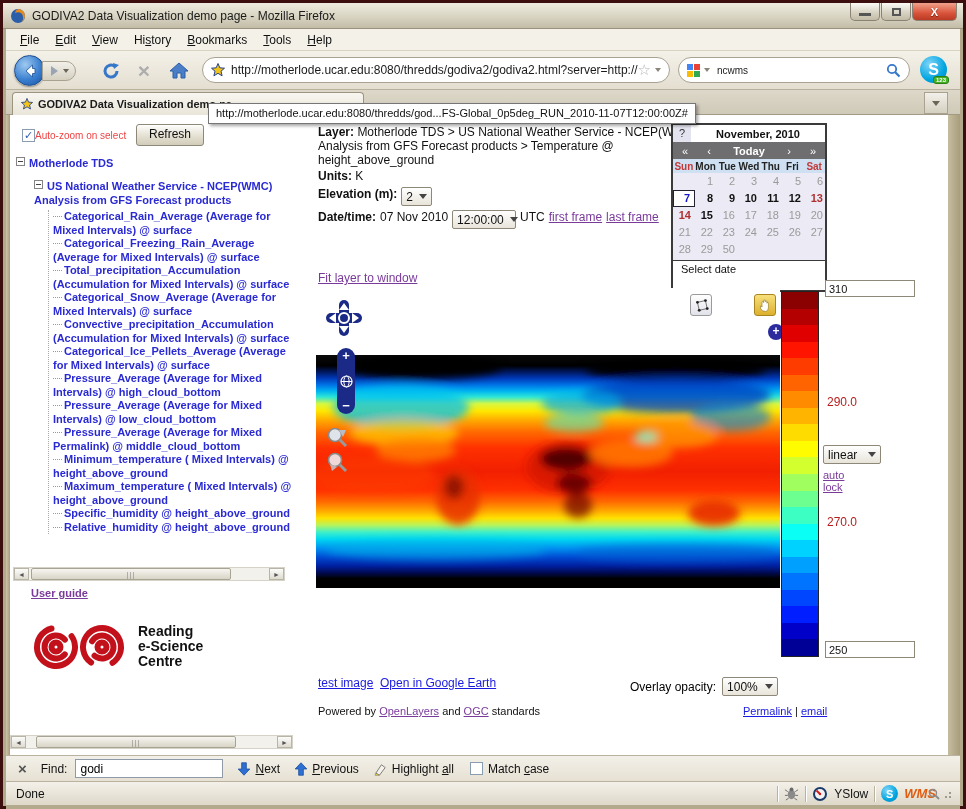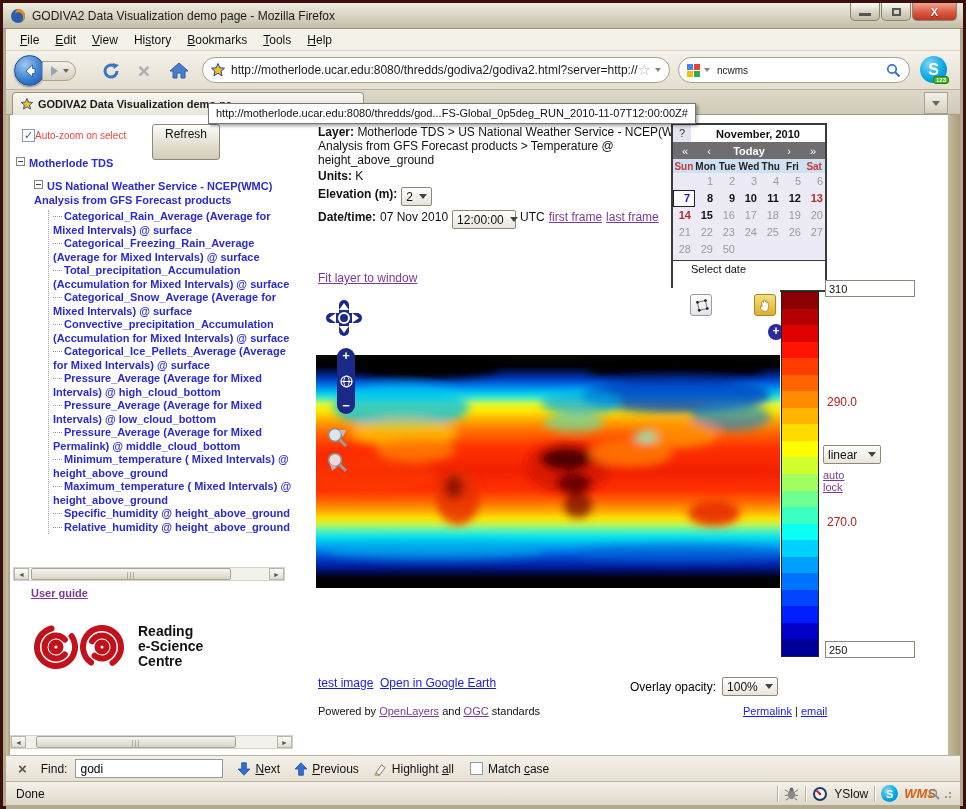--- a/index.html
+++ b/index.html
@@ -75,21 +75,21 @@
   .frame-right { right:3px; width:15px; }
   .page { position:absolute; left:7px; top:112px; width:938px; height:640px; background:#fff; overflow:hidden; }
 
   
   .checkbox { width:13px; height:13px; background:#fff; border:1px solid #8a9cb0; display:inline-flex;
     align-items:center; justify-content:center; font-size:11px; color:#2a5db0; font-weight:bold; }
   .autozoom-row { position:absolute; left:12px; top:14px; display:flex; align-items:center; }
   .autozoom-row .lbl { font-size:10px; color:#ef4444; }
   .btn { border:1px solid #8e8878; border-radius:3px; background:linear-gradient(#fdfdfb,#e4e0d2 55%,#d2ccba);
     font-size:12px; color:#111; padding:2px 12px; box-shadow:0 1px 0 rgba(255,255,255,.7) inset; }
-  .refresh-btn { position:absolute; left:142px; top:9px; height:36px; }
+  .refresh-btn { position:absolute; left:126px; top:9px; height:22px; }
   .tree { position:absolute; left:6px; top:42px; width:278px; font-size:11px; font-weight:bold; color:#2a2ad4; }
   .expander { display:inline-block; width:9px; height:9px; border:1px solid #848484; background:#fff;
     position:relative; vertical-align:1px; margin-right:4px; }
   .expander::after { content:""; position:absolute; left:1px; right:1px; top:3px; height:1px; background:#444; }
   .tree-root { line-height:13px; }
   .tree-branch { margin-left:18px; margin-top:10px; line-height:13.5px; width:250px; }
   .tree-leaves { margin-left:32px; margin-top:3px; width:248px; border-left:1px dotted #aaa; padding-left:4px; }
   .leaf { line-height:13.5px; }
   .leaf .dots { display:inline-block; width:9px; border-bottom:1px dotted #999; height:1px; margin-right:2px; vertical-align:3px; }
   .hscroll { position:absolute; height:14px; background:#f2f1ec; border:1px solid #d5d2c8; display:flex; align-items:stretch; }
@@ -124,21 +124,21 @@
   .cal-nav .n2 { flex:1; font-weight:bold; }
   .cal-dhrow { display:flex; background:#cfe0f2; height:14px; align-items:center; }
   .cal-dh { width:22px; text-align:center; font-weight:bold; color:#222; font-size:10px; }
   .cal-dh.wkend { color:#c23a3a; }
   .cal-grid { display:grid; grid-template-columns:repeat(7,22px); grid-auto-rows:17px; background:#ecebf5; padding-bottom:2px; }
   .cal-cell { text-align:right; padding-right:4px; line-height:17px; font-size:11px; }
   .cal-dim { color:#9a9a9a; }
   .cal-avail { color:#111; font-weight:bold; }
   .cal-wkav { color:#b03030; font-weight:bold; }
   .cal-sel { background:#fff; border:1px solid #223; color:#1515c8; font-weight:bold; line-height:15px; }
-  .cal-footer { border-top:1px solid #3a3a3a; height:30px; line-height:16px; padding-left:18px; color:#111; background:#fff; }
+  .cal-footer { border-top:1px solid #3a3a3a; height:30px; line-height:16px; padding-left:8px; color:#111; background:#fff; }
 
   
   .map { position:absolute; left:306px; top:173px; width:464px; height:355px; background:#fff; }
   .worldimg { position:absolute; left:0; top:67px; width:464px; height:233px; }
   .panctl { position:absolute; left:8px; top:10px; }
   .zoombar { position:absolute; left:21px; top:60px; width:18px; height:66px; background:#1b2a86; border-radius:9px;
     display:flex; flex-direction:column; align-items:center; justify-content:space-between; padding:2px 0; color:#fff; }
   .zoombar .zb { font-size:13px; font-weight:bold; line-height:12px; }
   .maghist { position:absolute; left:10px; }
   .olbtn { position:absolute; width:22px; height:22px; border:1px solid #9a9a9a; border-radius:3px;

